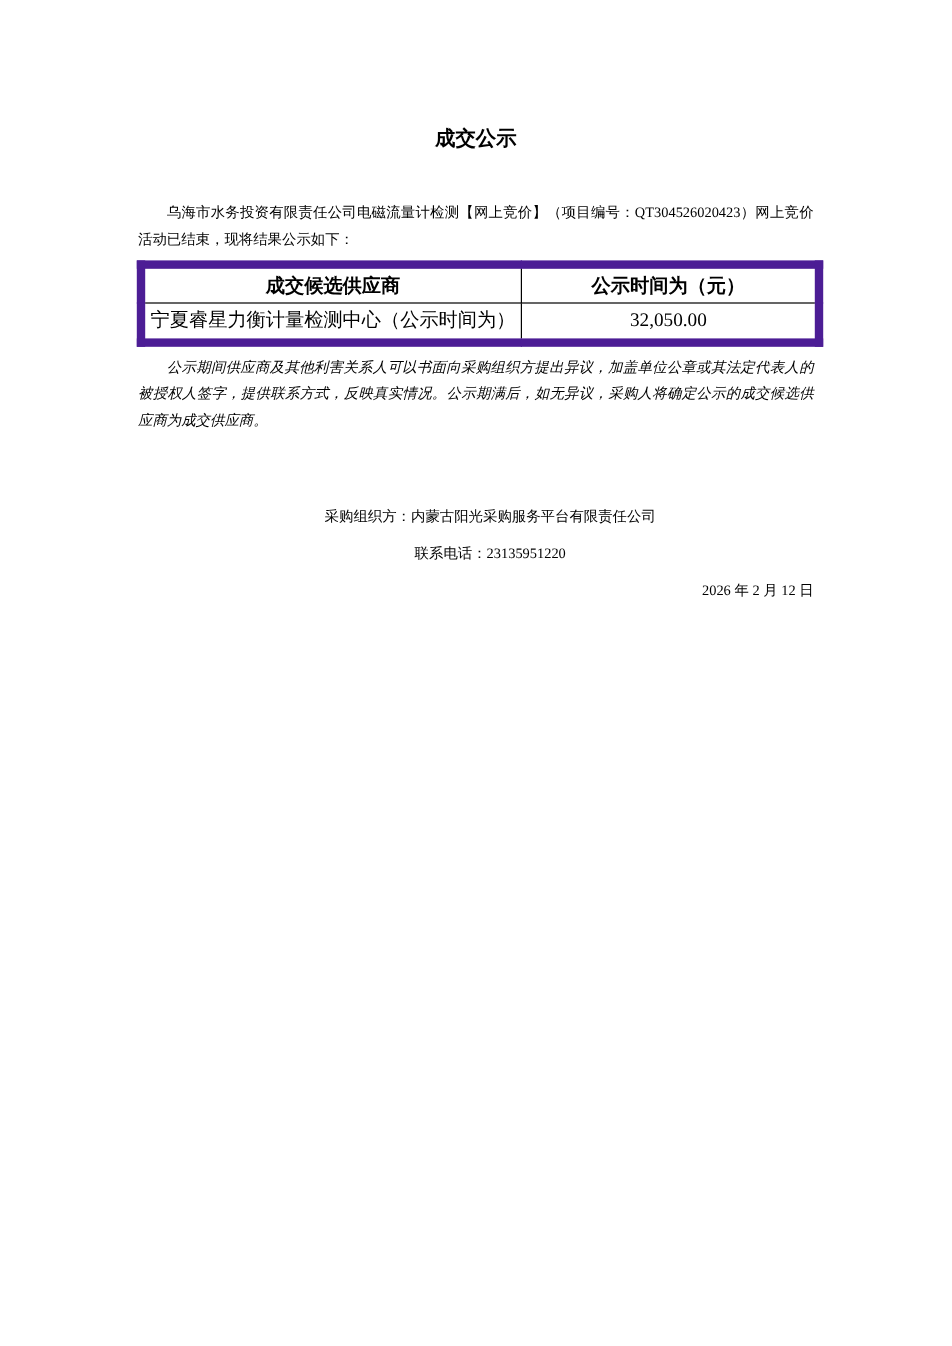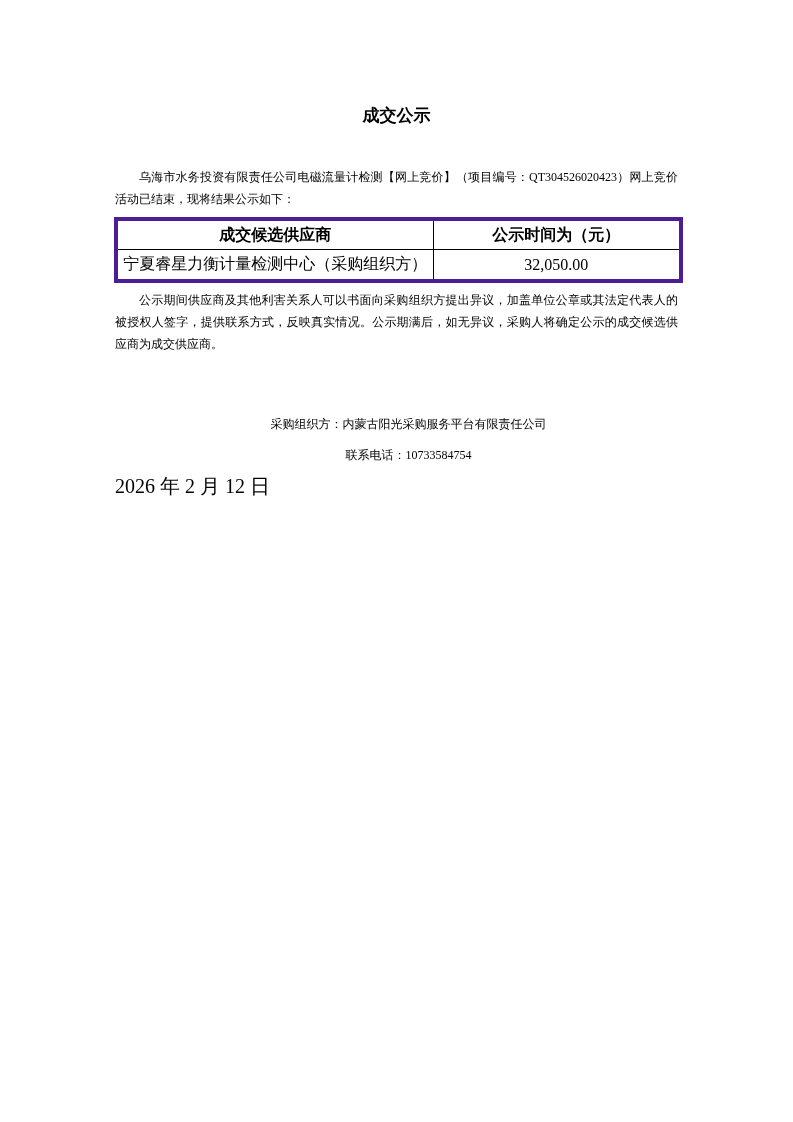--- a/index.html
+++ b/index.html
@@ -37,29 +37,29 @@
     margin: 0;
     font-size: 12px;
     line-height: 22px;
     text-align: justify;
   }
   .indent {
     text-indent: 2em;
   }
   .p-intro   { margin-top: 41px; }
   .p-time    { margin-top: 38px; }
-  .p-objection { margin-top: 6px; }
+  .p-objection { margin-top: 6px; font-style: italic; }
 
   .result-table {
     border-collapse: collapse;
     table-layout: fixed;
     width: 565px;
     margin-top: 7px;
     margin-left: -1px;
-    border: 4px solid #4c1d95;
+    border: 7px solid #4c1d95;
     padding-left: 44px;
   }
   .result-table th,
   .result-table td {
     border: 1px solid #000000;
     font-size: 16px;
     text-align: center;
     vertical-align: middle;
     padding: 0 4px;
     overflow: hidden;
@@ -78,23 +78,23 @@
 
   .contact {
     margin-top: 58px;
   }
   .contact .para {
     margin: 0 0 9px 0;
     text-align: center;
   }
   .date-line {
     margin: 3px 0 0 0;
-    font-size: 20px;
+    font-size: 12px;
     line-height: 22px;
-    text-align: left;
+    text-align: right;
   }
 </style>
 </head>
 <body>
 
 <div class="page">
   <div class="content">
 
     <h1 class="title">成交公示</h1>
 
@@ -106,30 +106,30 @@
         <col class="col-amount">
       </colgroup>
       <thead>
         <tr>
           <th>成交候选供应商</th>
           <th>公示时间为（元）</th>
         </tr>
       </thead>
       <tbody>
         <tr>
-          <td>宁夏睿星力衡计量检测中心（采购组织方）</td>
+          <td>宁夏睿星力衡计量检测中心（公示时间为）</td>
           <td>32,050.00</td>
         </tr>
       </tbody>
     </table>
 
 
     <p class="para indent p-objection">公示期间供应商及其他利害关系人可以书面向采购组织方提出异议，加盖单位公章或其法定代表人的被授权人签字，提供联系方式，反映真实情况。公示期满后，如无异议，采购人将确定公示的成交候选供应商为成交供应商。</p>
 
     <div class="contact">
       <p class="para indent">采购组织方：内蒙古阳光采购服务平台有限责任公司</p>
-      <p class="para indent">联系电话：10733584754</p>
+      <p class="para indent">联系电话：23135951220</p>
     </div>
 
     <p class="date-line">2026 年 2 月 12 日</p>
 
   </div>
 </div>
 
 </body></html>

